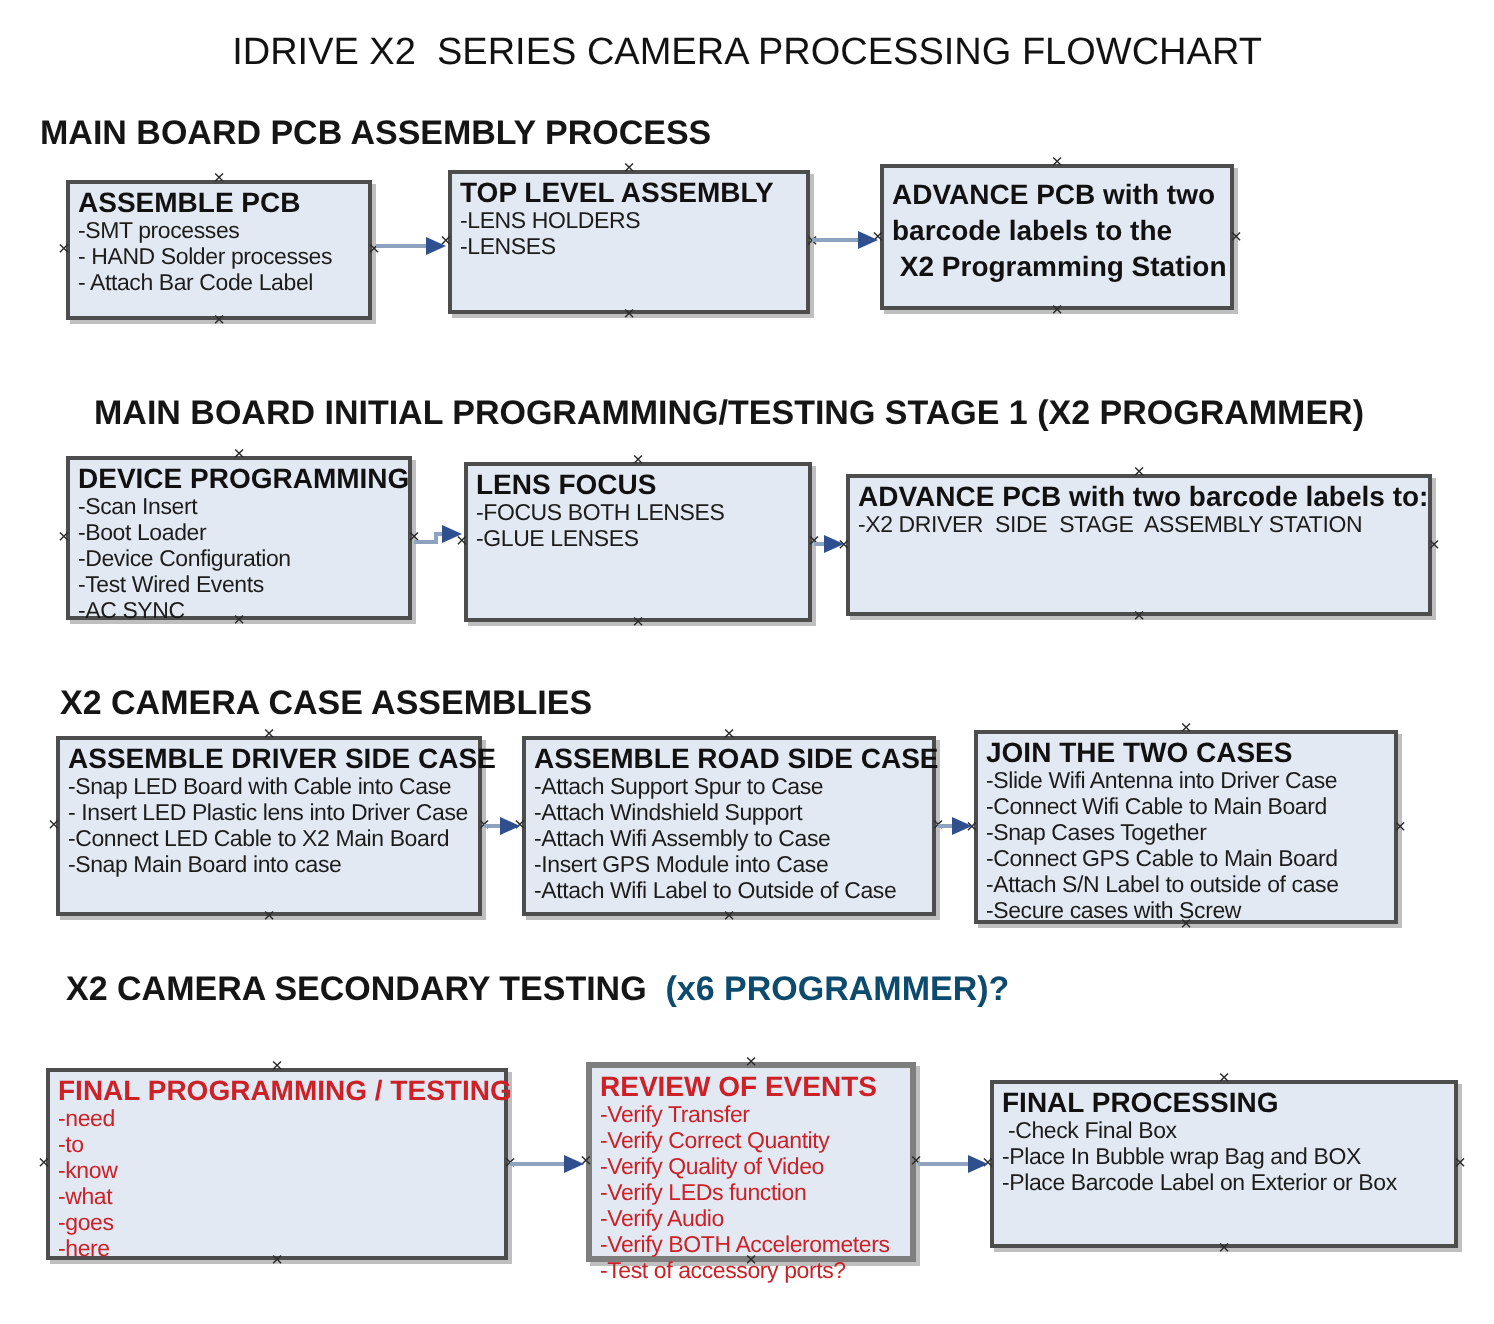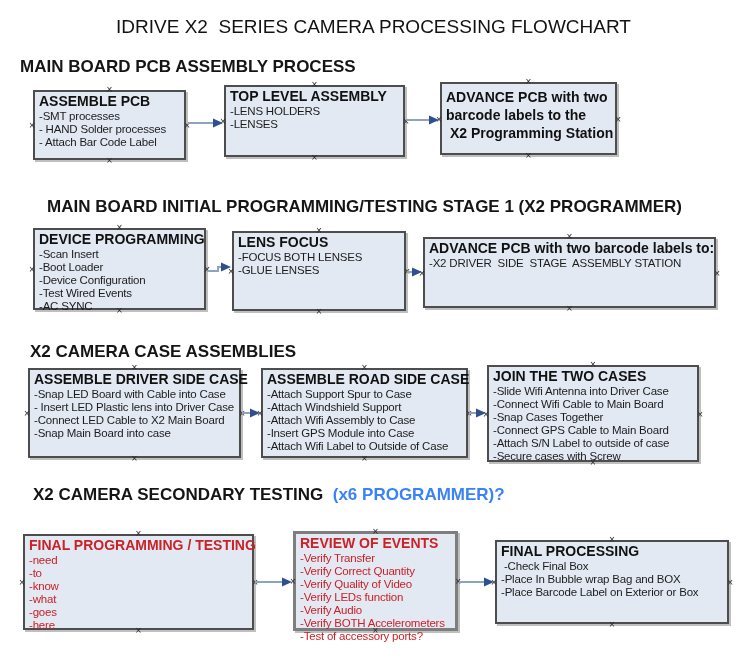--- a/index.html
+++ b/index.html
@@ -1,21 +1,21 @@
 <!DOCTYPE html>
 <html><head>
 <meta charset="utf-8">
 <style>
   html,body{margin:0;padding:0;background:#ffffff;}
   body{font-family:"Liberation Sans", sans-serif;}
   .canvas{position:relative;width:747px;height:662px;background:#fff;overflow:hidden;}
   .doc-title{position:absolute;left:0;top:16px;width:747px;text-align:center;
              font-size:19px;font-weight:normal;color:#121212;white-space:pre-wrap;}
   .sec-header{position:absolute;font-size:17px;font-weight:bold;color:#151515;white-space:pre;}
-  .red-part{color:#3b82f6;}
+  .red-part{color:#0c4a6e;}
   .box{position:absolute;background:#e3e9f3;border:2px solid #4d4d4d;
        box-shadow:2px 2px 0 rgba(128,128,128,0.5);padding:2px 4px;box-sizing:border-box;}
   .box .title{font-size:14px;font-weight:bold;line-height:15px;white-space:pre;color:#111;margin-bottom:1px;}
   .box.spread .title{line-height:18px;padding-top:2px;}
   .box .item{font-size:11.5px;line-height:13px;letter-spacing:-0.2px;white-space:pre;color:#1c1c1c;}
   .box.red .title,.box.red .item{color:#cb2127;}
   .box.gray-border{border-color:#7e7e7e;border-width:3px;}
   .anchor{position:absolute;font-size:10px;line-height:9px;color:#2a2a2a;}
   .anchor-t{top:-7px;left:50%;transform:translateX(-50%);}
   .anchor-b{bottom:-7px;left:50%;transform:translateX(-50%);}

